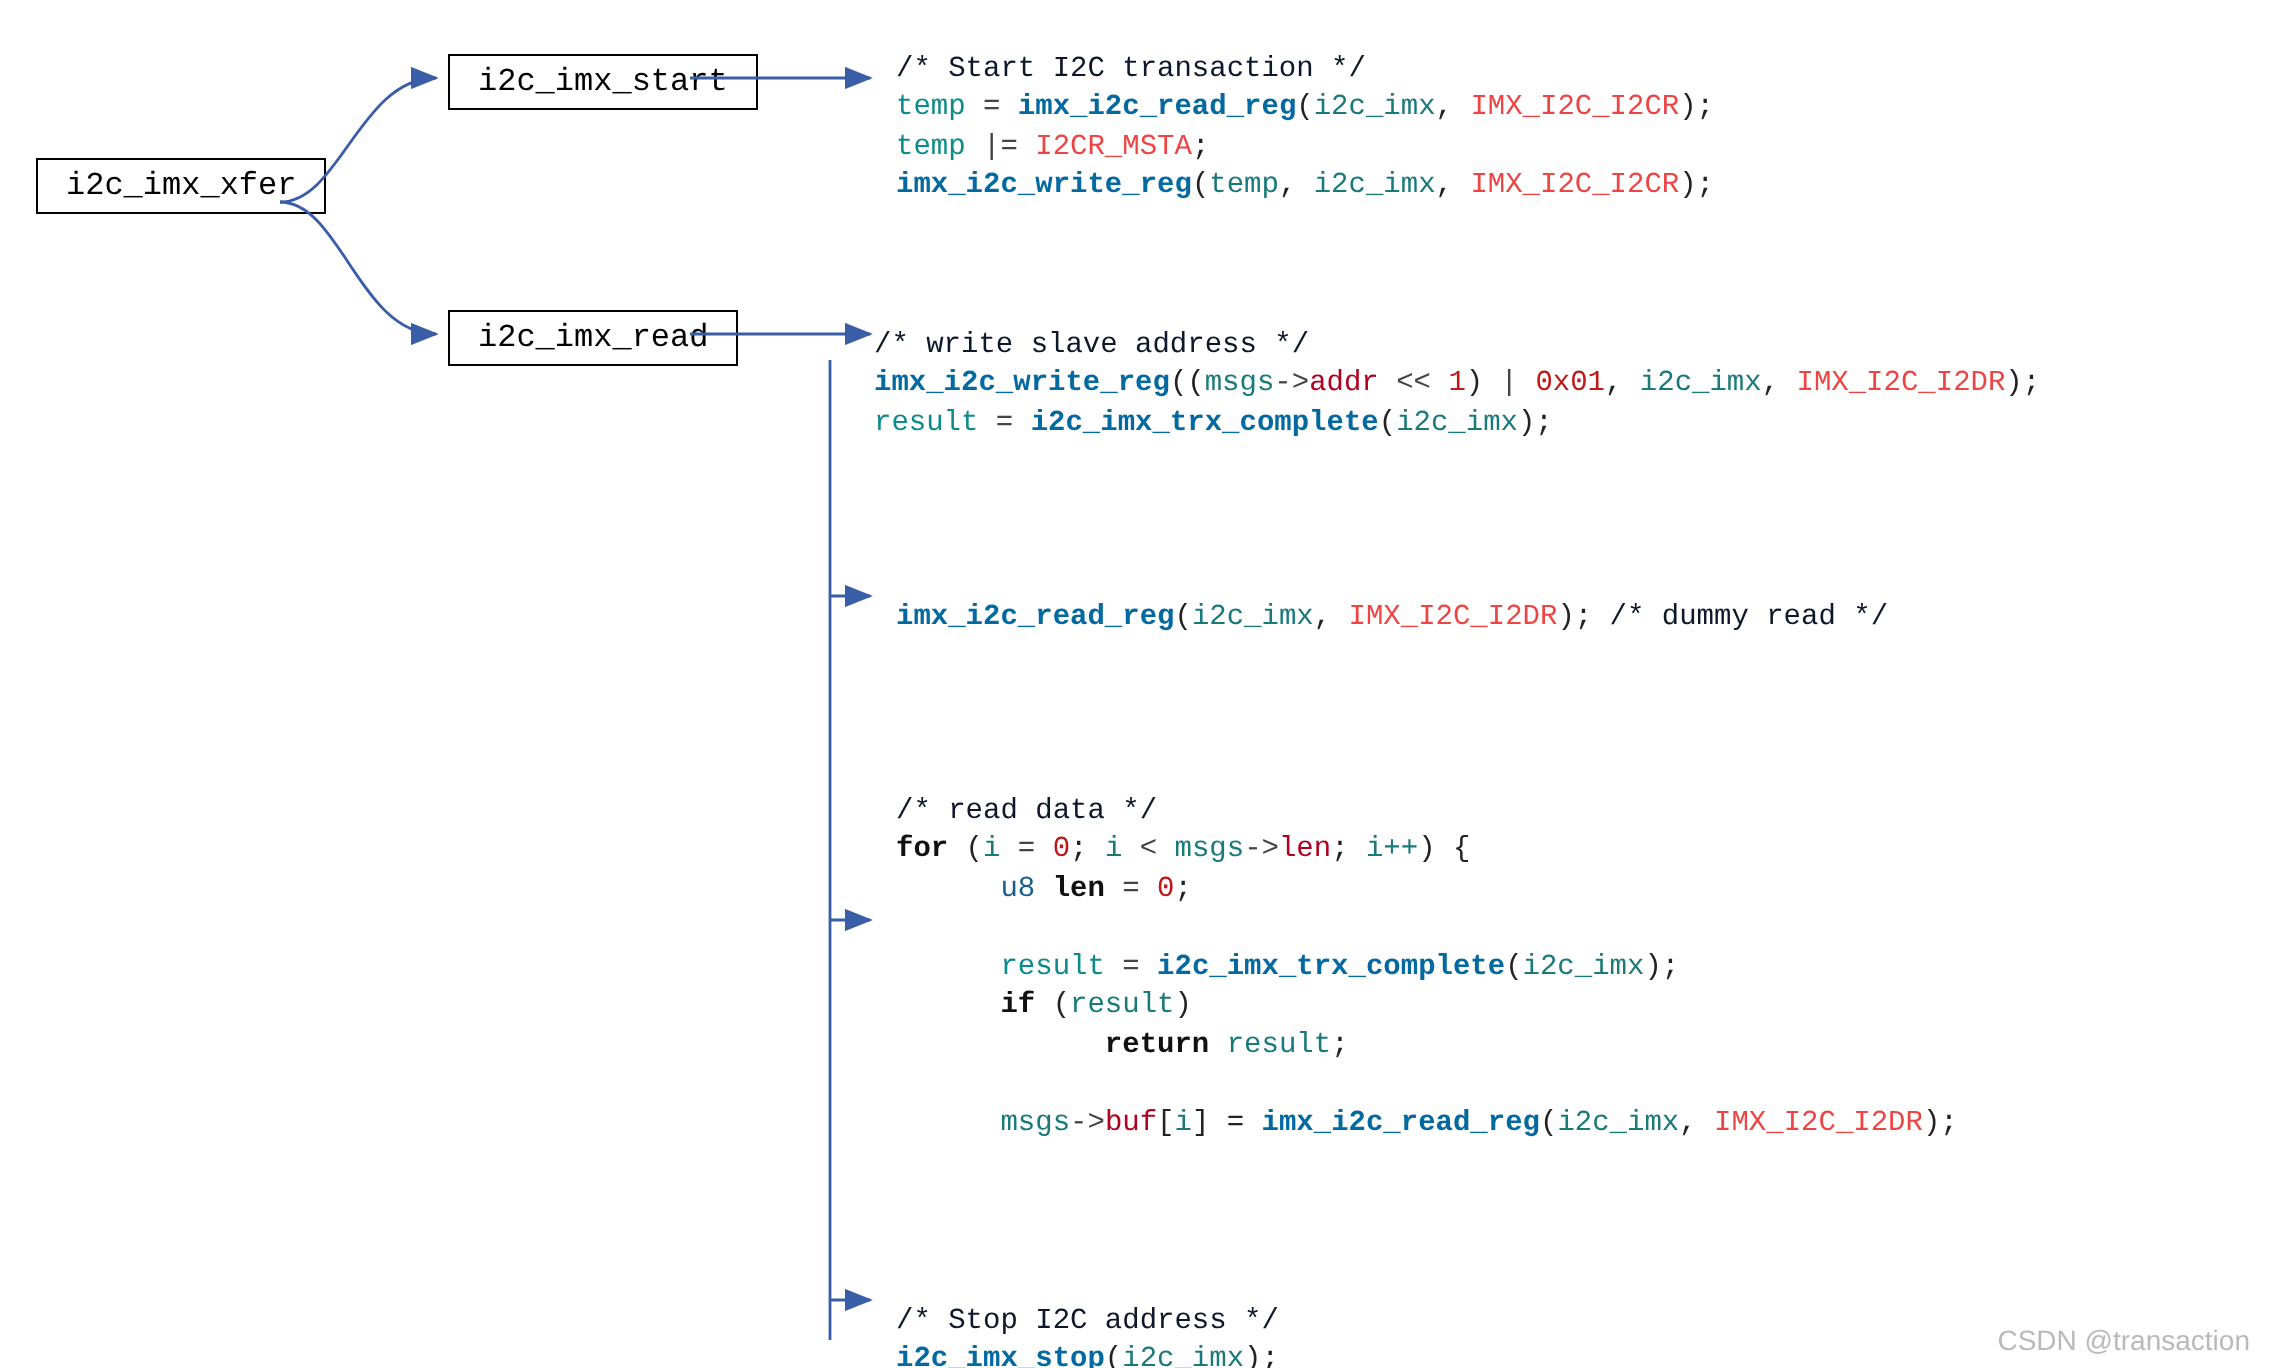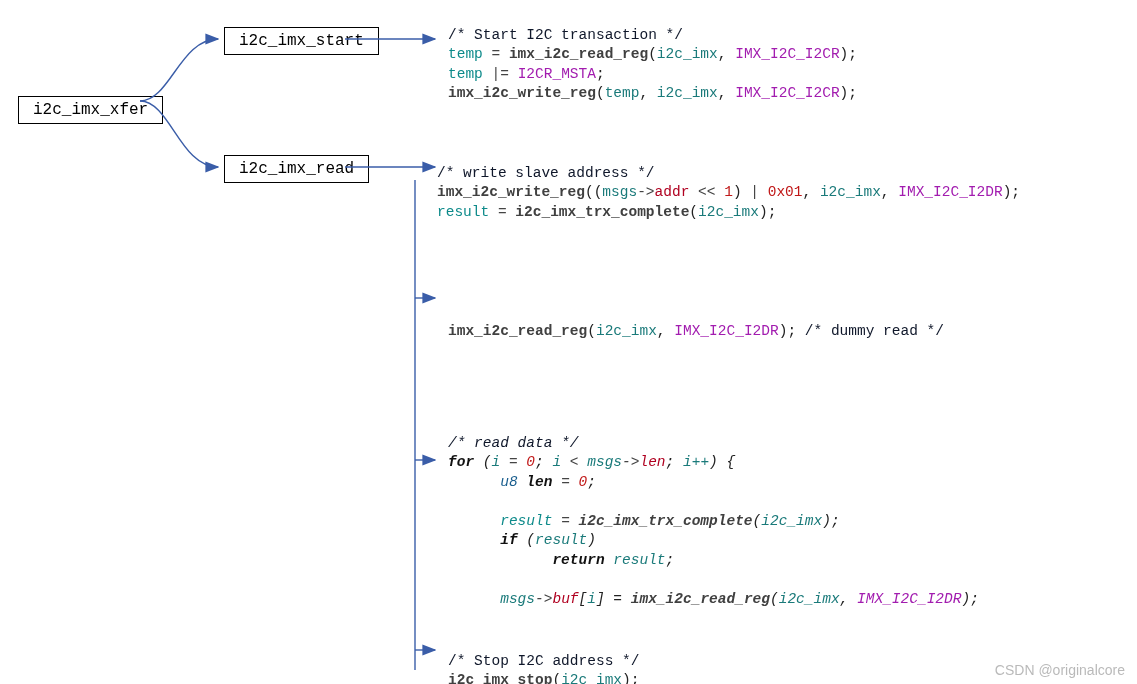--- a/index.html
+++ b/index.html
@@ -22,23 +22,23 @@
       text-align: center;
     }
     .code-block {
       position: absolute;
       line-height: 1.35;
       white-space: pre;
       font-size: 14.5px;
     }
     .c-comment { color: #0f172a; }
     .c-var { color: #0d8a8a; }
-    .c-func { color: #404040; font-weight: bold; }
+    .c-func { color: #0369a1; font-weight: bold; }
     .c-id { color: #1a7a7a; }
-    .c-macro { color: #a21caf; }
+    .c-macro { color: #ef4444; }
     .c-op { color: #444; }
     .c-num { color: #c01818; }
     .c-member { color: #b00020; }
     .c-key { color: #111; font-weight: bold; }
     .c-paren { color: #222; }
     .c-type { color: #1a5e8e; }
     .arrow {
       position: absolute;
       overflow: visible;
     }
@@ -47,21 +47,21 @@
       right: 12px;
       bottom: 6px;
       color: rgba(100,100,100,0.45);
       font-family: Arial, sans-serif;
       font-size: 14px;
     }
   </style>
 </head>
 <body>
 
-<div class="node" style="left:18px; top:96px;">
+<div class="node" style="left:18px; top:79px;">
   <span>i2c_imx_xfer</span>
 </div>
 
 <div class="node" style="left:224px; top:27px;">
   <span>i2c_imx_start</span>
 </div>
 
 <div class="node" style="left:224px; top:155px;">
   <span>i2c_imx_read</span>
 </div>
@@ -96,36 +96,36 @@
 <span class="c-var">temp</span><span class="c-op"> |= </span><span class="c-macro">I2CR_MSTA</span><span class="c-paren">;</span>
 <span class="c-func">imx_i2c_write_reg</span><span class="c-paren">(</span><span class="c-id">temp</span><span class="c-paren">, </span><span class="c-id">i2c_imx</span><span class="c-paren">, </span><span class="c-macro">IMX_I2C_I2CR</span><span class="c-paren">);</span>
 </div>
 
 <div class="code-block" style="left:437px; top:144px;">
 <span class="c-comment">/* write slave address */</span>
 <span class="c-func">imx_i2c_write_reg</span><span class="c-paren">((</span><span class="c-id">msgs</span><span class="c-op">-&gt;</span><span class="c-member">addr</span><span class="c-op"> &lt;&lt; </span><span class="c-num">1</span><span class="c-paren">)</span><span class="c-op"> | </span><span class="c-num">0x01</span><span class="c-paren">, </span><span class="c-id">i2c_imx</span><span class="c-paren">, </span><span class="c-macro">IMX_I2C_I2DR</span><span class="c-paren">);</span>
 <span class="c-var">result</span><span class="c-op"> = </span><span class="c-func">i2c_imx_trx_complete</span><span class="c-paren">(</span><span class="c-id">i2c_imx</span><span class="c-paren">);</span>
 </div>
 
-<div class="code-block" style="left:448px; top:302px;">
+<div class="code-block" style="left:448px; top:280px;">
 <span class="c-func">imx_i2c_read_reg</span><span class="c-paren">(</span><span class="c-id">i2c_imx</span><span class="c-paren">, </span><span class="c-macro">IMX_I2C_I2DR</span><span class="c-paren">); </span><span class="c-comment">/* dummy read */</span>
 </div>
 
-<div class="code-block" style="left:448px; top:414px;font-style:italic;">
+<div class="code-block" style="left:448px; top:377px;">
 <span class="c-comment">/* read data */</span>
 <span class="c-key">for</span><span class="c-paren"> (</span><span class="c-id">i</span><span class="c-op"> = </span><span class="c-num">0</span><span class="c-paren">; </span><span class="c-id">i</span><span class="c-op"> &lt; </span><span class="c-id">msgs</span><span class="c-op">-&gt;</span><span class="c-member">len</span><span class="c-paren">; </span><span class="c-id">i++</span><span class="c-paren">) {</span>
       <span class="c-type">u8</span> <span class="c-key">len</span><span class="c-op"> = </span><span class="c-num">0</span><span class="c-paren">;</span>
 
       <span class="c-var">result</span><span class="c-op"> = </span><span class="c-func">i2c_imx_trx_complete</span><span class="c-paren">(</span><span class="c-id">i2c_imx</span><span class="c-paren">);</span>
       <span class="c-key">if</span><span class="c-paren"> (</span><span class="c-id">result</span><span class="c-paren">)</span>
             <span class="c-key">return</span> <span class="c-id">result</span><span class="c-paren">;</span>
 
       <span class="c-id">msgs</span><span class="c-op">-&gt;</span><span class="c-member">buf</span><span class="c-paren">[</span><span class="c-id">i</span><span class="c-paren">] = </span><span class="c-func">imx_i2c_read_reg</span><span class="c-paren">(</span><span class="c-id">i2c_imx</span><span class="c-paren">, </span><span class="c-macro">IMX_I2C_I2DR</span><span class="c-paren">);</span>
 </div>
 
 <div class="code-block" style="left:448px; top:632px;">
 <span class="c-comment">/* Stop I2C address */</span>
 <span class="c-func">i2c_imx_stop</span><span class="c-paren">(</span><span class="c-id">i2c_imx</span><span class="c-paren">);</span>
 </div>
 
 <div class="watermark">
-  <span>CSDN @originalcore</span>
+  <span>CSDN @transaction</span>
 </div>
 
 </body></html>

